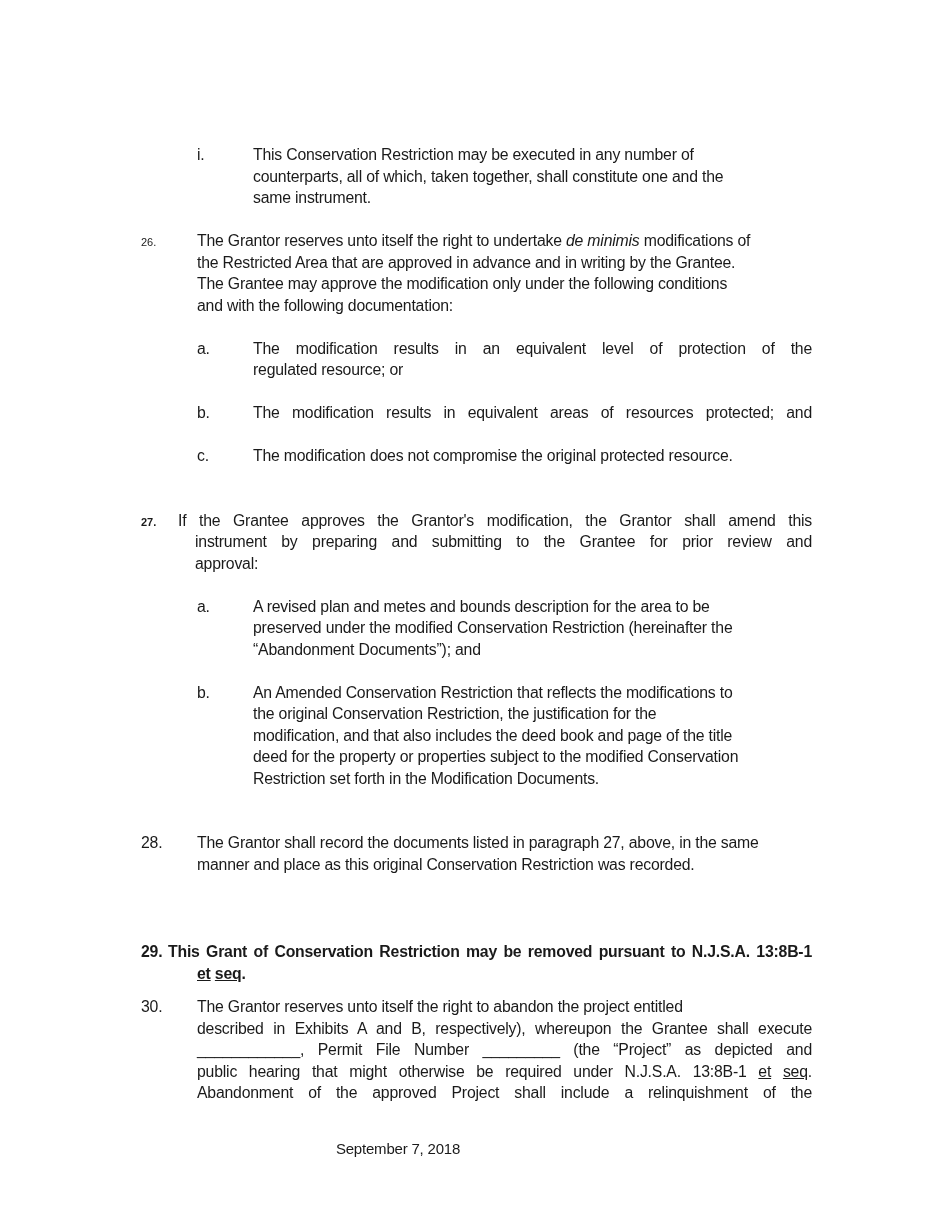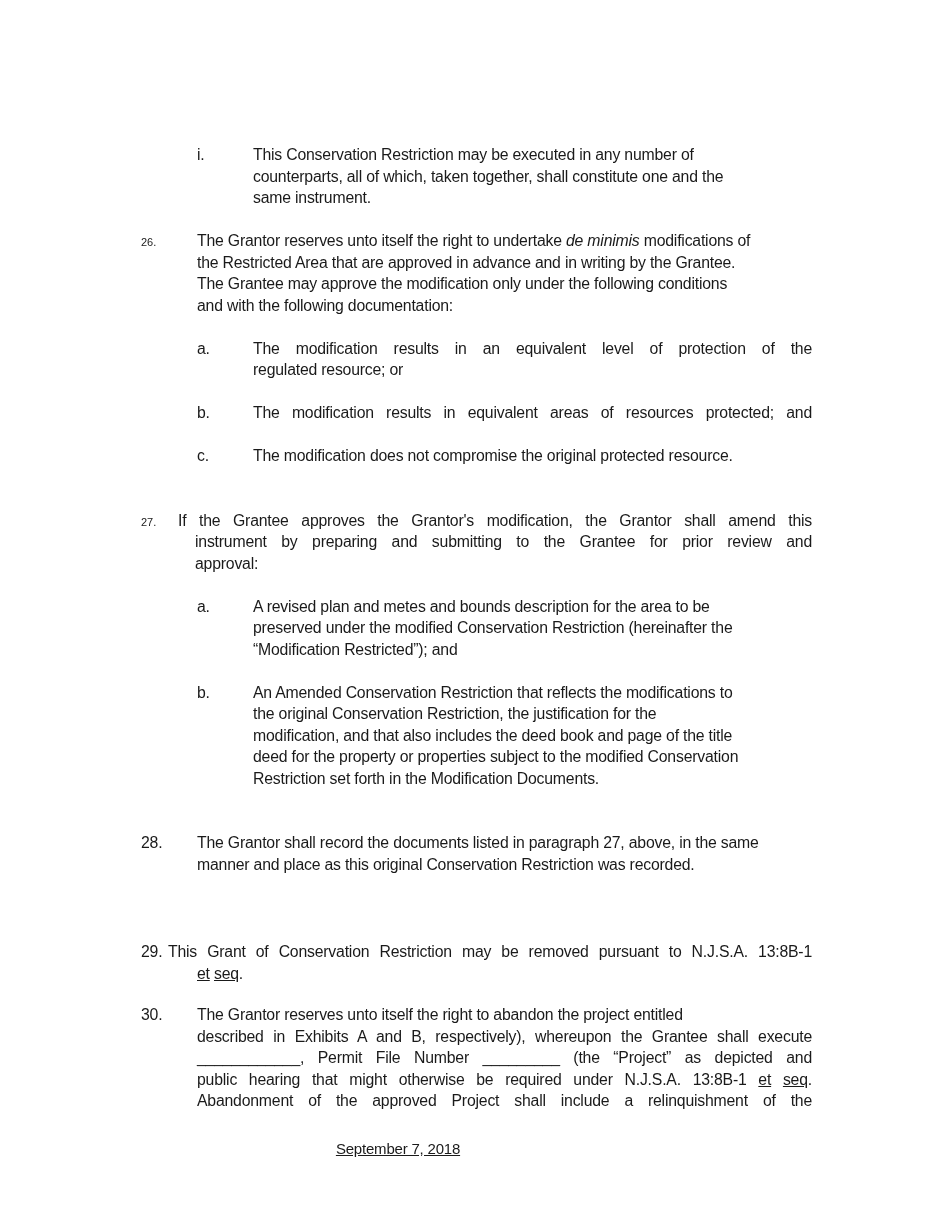--- a/index.html
+++ b/index.html
@@ -18,36 +18,35 @@
     line-height: 21.5px;
     letter-spacing: -0.2px;
   }
   .doc { padding-top: 144px; }
   .para { position: relative; }
   .l1  { margin-left: 197px; width: 615px; }
   .l2  { margin-left: 253px; width: 559px; }
   .p27 { margin-left: 195px; width: 617px; }
   .p29 { margin-left: 197px; width: 615px; }
   .marker { position: absolute; left: -56px; top: 0; }
-  .p27 > .marker { left: -54px; }
+  .p27 > .marker { left: -54px; font-weight: bold; }
   .marker.small { font-size: 11px; top: 2px; letter-spacing: 0; }
   .line { min-height: 21.5px; }
   .line.j { text-align: justify; text-align-last: justify; }
   .p27 .line.fi { text-indent: -17px; }
   .p29 .line.fi { text-indent: -29px; }
   .it { font-style: italic; }
   .un { text-decoration: underline; }
   .footer {
     position: absolute;
     top: 1138px; left: 0;
     width: 796px;
     text-align: center;
     font-size: 15px;
     letter-spacing: -0.2px;
-    text-decoration: underline;
   }
 </style>
 </head>
 <body>
 
 <div class="page">
   <div class="doc">
       <div class="para l2" style="margin-bottom: 21.5px;">
         <span class="marker">i.</span>
         <div class="line"><span>This Conservation Restriction may be executed in any number of</span></div>
@@ -77,36 +76,36 @@
       <div class="para p27" style="margin-bottom: 21.5px;">
         <span class="marker small">27.</span>
         <div class="line j fi"><span>If the Grantee approves the Grantor's modification, the Grantor shall amend this</span></div>
         <div class="line j"><span>instrument by preparing and submitting to the Grantee for prior review and</span></div>
         <div class="line"><span>approval:</span></div>
       </div>
       <div class="para l2" style="margin-bottom: 21.5px;">
         <span class="marker">a.</span>
         <div class="line"><span>A revised plan and metes and bounds description for the area to be</span></div>
         <div class="line"><span>preserved under the modified Conservation Restriction (hereinafter the</span></div>
-        <div class="line"><span>“Modification Restricted”); and</span></div>
+        <div class="line"><span>“Abandonment Documents”); and</span></div>
       </div>
       <div class="para l2" style="margin-bottom: 43px;">
         <span class="marker">b.</span>
         <div class="line"><span>An Amended Conservation Restriction that reflects the modifications to</span></div>
         <div class="line"><span>the original Conservation Restriction, the justification for the</span></div>
         <div class="line"><span>modification, and that also includes the deed book and page of the title</span></div>
         <div class="line"><span>deed for the property or properties subject to the modified Conservation</span></div>
         <div class="line"><span>Restriction set forth in the Modification Documents.</span></div>
       </div>
       <div class="para l1" style="margin-bottom: 66px;">
         <span class="marker">28.</span>
         <div class="line"><span>The Grantor shall record the documents listed in paragraph 27, above, in the same</span></div>
         <div class="line"><span>manner and place as this original Conservation Restriction was recorded.</span></div>
       </div>
-      <div class="para p29" style="margin-bottom: 20px;">
+      <div class="para p29" style="margin-bottom: 12px; font-weight: bold;">
         <span class="marker">29.</span>
         <div class="line j fi"><span>This Grant of Conservation Restriction may be removed pursuant to N.J.S.A. 13:8B-1</span></div>
         <div class="line"><span class="un">et</span><span> </span><span class="un">seq</span><span>.</span></div>
       </div>
       <div class="para l1" style="margin-bottom: 0px;">
         <span class="marker">30.</span>
         <div class="line"><span>The Grantor reserves unto itself the right to abandon the project entitled</span></div>
         <div class="line j"><span>described in Exhibits A and B, respectively), whereupon the Grantee shall execute</span></div>
         <div class="line j"><span>____________, Permit File Number _________ (the “Project” as depicted and</span></div>
         <div class="line j"><span>public hearing that might otherwise be required under N.J.S.A. 13:8B-1 </span><span class="un">et</span><span> </span><span class="un">seq</span><span>.</span></div>

